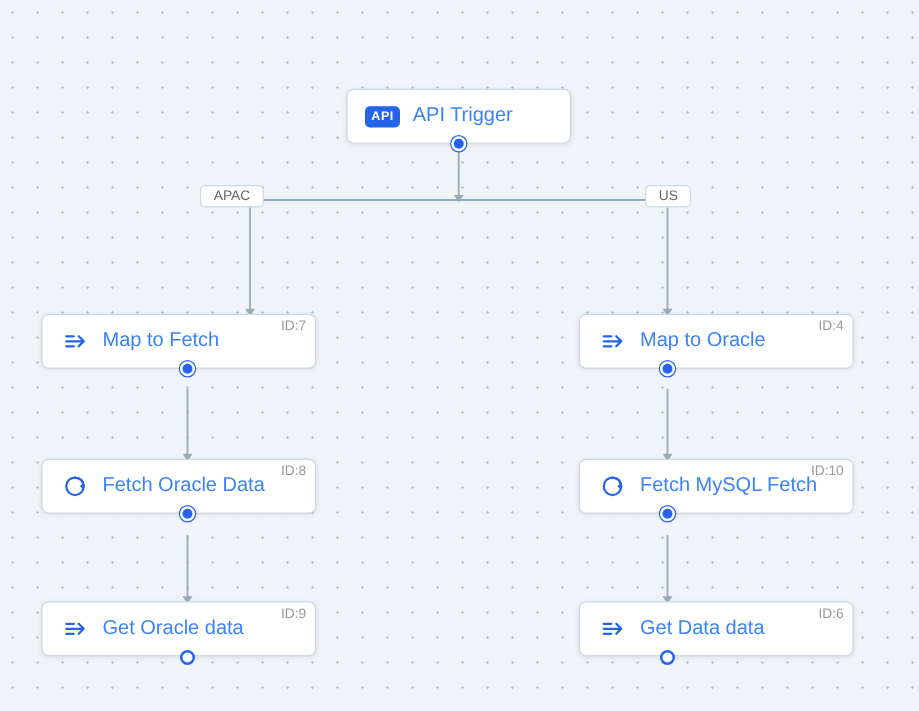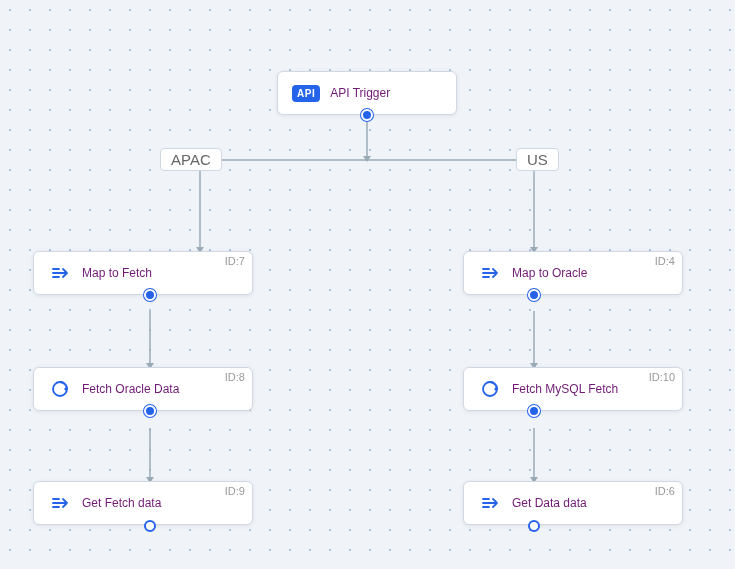--- a/index.html
+++ b/index.html
@@ -75,22 +75,22 @@
       width: 24px;
       height: 24px;
       margin-right: 10px;
       flex-shrink: 0;
       display: flex;
       align-items: center;
       justify-content: center;
     }
 
     .node-label {
-      font-size: 12px;
-      color: #701a75;
+      font-size: 16px;
+      color: #3b82f6;
       font-weight: 400;
       white-space: nowrap;
     }
 
     .node-id {
       position: absolute;
       top: 3px;
       right: 7px;
       font-size: 11px;
       color: #999;
@@ -125,21 +125,21 @@
       top: 0;
       left: 0;
       width: 735px;
       height: 569px;
       pointer-events: none;
     }
 
     
     .branch-label {
       position: absolute;
-      font-size: 15px;
+      font-size: 11px;
       color: #666;
       background: #fff;
       border: 1px solid #d0d8e4;
       border-radius: 4px;
       padding: 2px 10px;
     }
 
     
     .map-svg { width: 20px; height: 20px; }
 
@@ -224,21 +224,21 @@
 
   <div class="dot-filled" style="left: 144px; top: 365px;"></div>
 
   <div class="node" style="left: 33px; top: 441px; min-width: 220px;">
     <div class="node-icon-map">
       <svg class="map-svg" viewBox="0 0 20 20" fill="none">
         <path d="M3 10h14M13 6l4 4-4 4" stroke="#2563eb" stroke-width="1.8" stroke-linecap="round" stroke-linejoin="round"></path>
         <path d="M3 6h6M3 14h6" stroke="#2563eb" stroke-width="1.8" stroke-linecap="round"></path>
       </svg>
     </div>
-    <span class="node-label">Get Fetch data</span>
+    <span class="node-label">Get Oracle data</span>
     <span class="node-id">ID:9</span>
   </div>
 
   <div class="dot-empty" style="left: 144px; top: 480px;"></div>
 
   <div class="node" style="left: 463px; top: 211px; min-width: 220px;">
     <div class="node-icon-map">
       <svg class="map-svg" viewBox="0 0 20 20" fill="none">
         <path d="M3 10h14M13 6l4 4-4 4" stroke="#2563eb" stroke-width="1.8" stroke-linecap="round" stroke-linejoin="round"></path>
         <path d="M3 6h6M3 14h6" stroke="#2563eb" stroke-width="1.8" stroke-linecap="round"></path>

